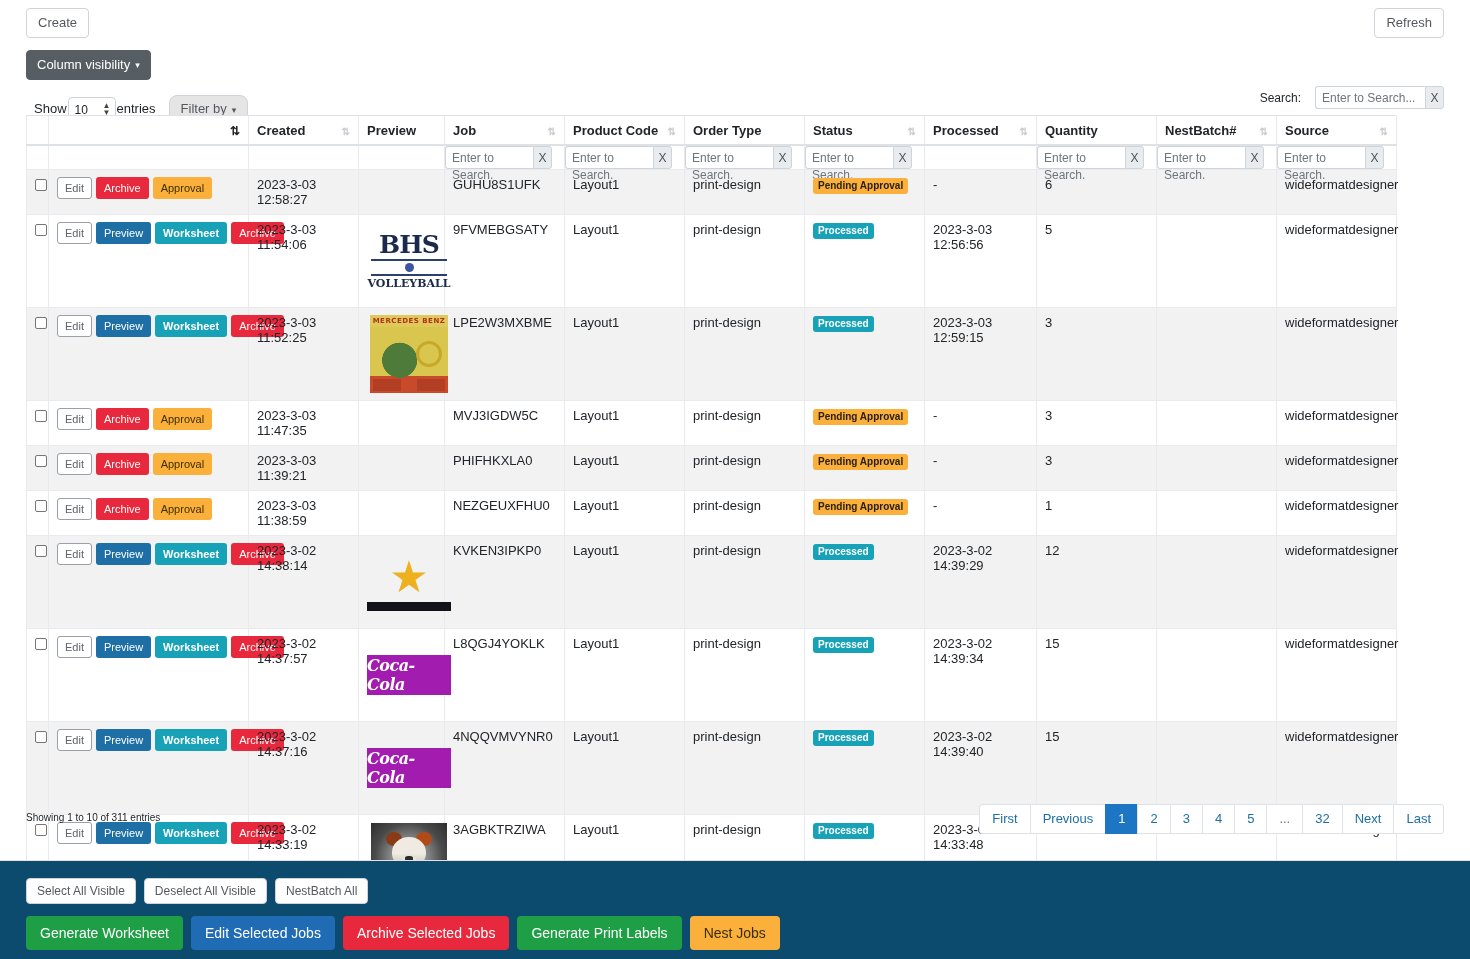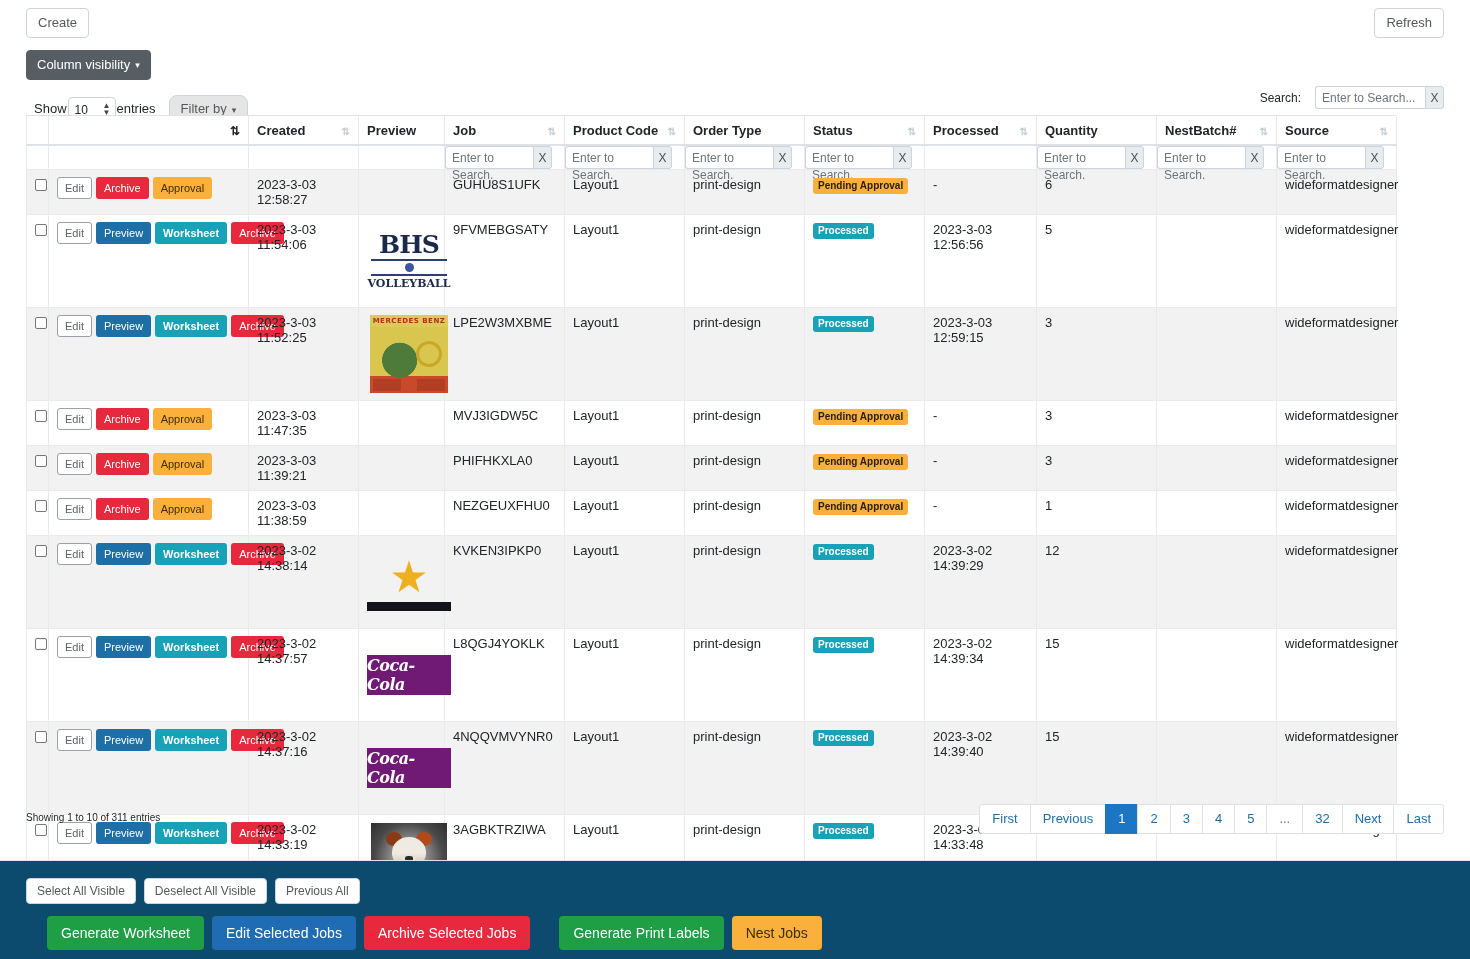--- a/index.html
+++ b/index.html
@@ -153,21 +153,21 @@
     font-size: 7px; font-weight: bold; color: #b0321c; letter-spacing: 0.5px; font-family: "DejaVu Sans", sans-serif; }
   .benz .wheel { position: absolute; right: 6px; top: 26px; width: 26px; height: 26px;
     border: 3px solid #c9a828; border-radius: 50%; }
   .benz .bl { position: absolute; bottom: 2px; left: 3px; width: 28px; height: 12px; background: #a83a22; opacity: .7; }
   .benz .br { position: absolute; bottom: 2px; right: 3px; width: 28px; height: 12px; background: #a83a22; opacity: .7; }
 
   .starwrap { width: 84px; text-align: center; }
   .star { font-size: 44px; line-height: 46px; color: #efb01f; }
   .starbar { height: 9px; background: #121318; margin-top: 2px; }
 
-  .coke { width: 100px; height: 40px; background: #701a75; display: flex; align-items: center; justify-content: flex-end; }
+  .coke { width: 100px; height: 40px; background: #a21caf; display: flex; align-items: center; justify-content: flex-end; }
   .coke span { color: #fff; font-family: "DejaVu Serif", serif; font-style: italic; font-weight: bold; font-size: 16px; letter-spacing: -0.5px; }
 
   .dog { width: 76px; height: 76px; position: relative; overflow: hidden;
     background: radial-gradient(circle at 50% 45%, #8d8d8d 0 30%, #4a4a4a 60%, #242424 100%); }
   .dog .head { position: absolute; left: 21px; top: 14px; width: 34px; height: 30px; border-radius: 50% 50% 45% 45%;
     background: linear-gradient(#efeae2 55%, #c8bfb3 100%); }
   .dog .ear { position: absolute; top: 9px; width: 16px; height: 14px; border-radius: 50%; background: #8a3a14; }
   .dog .ear.l { left: 15px; } .dog .ear.r { right: 15px; background: #b04a18; }
   .dog .snout { position: absolute; left: 31px; top: 31px; width: 14px; height: 12px; border-radius: 45%; background: #e8e2d8; }
   .dog .nose { position: absolute; left: 34px; top: 33px; width: 8px; height: 5px; border-radius: 40%; background: #2a2a2a; }
@@ -190,21 +190,21 @@
 
   
   .bottombar {
     position: absolute; left: 0; right: 0; top: 860px; height: 127px;
     background: #0c4a6e; border-top: 1px solid #e3e3e3;
   }
   .selrow { position: absolute; left: 26px; top: 17px; display: flex; gap: 8px; }
   .selbtn { background: #fff; border: 1px solid #ced4da; color: #55595d; font-size: 12px; padding: 5px 10px; border-radius: 4px; cursor: pointer; }
   .actrow { position: absolute; left: 26px; top: 55px; display: flex; gap: 8px; }
   .bigbtn { font-size: 14px; padding: 9px 14px; border-radius: 4px; border: none; color: #fff; cursor: pointer; font-family: "Liberation Sans", sans-serif; }
-  .bb-green { background: #1e9e45; margin-left: 21px; }
+  .bb-green { background: #1e9e45; }
   .bb-teal { background: #0f9cb3; }
   .bb-blue { background: #1f6cb5; }
   .bb-red { background: #e8283c; }
   .bb-amber { background: #fbb03b; color: #3a2d05; }
 </style>
 </head>
 <body>
 
 <div class="page">
 
@@ -593,21 +593,21 @@
       <button class="pbtn dots">...</button>
       <button class="pbtn">32</button>
       <button class="pbtn">Next</button>
       <button class="pbtn">Last</button>
     </div>
 
   <div class="bottombar">
     <div class="selrow" id="selrow">
         <button class="selbtn">Select All Visible</button>
         <button class="selbtn">Deselect All Visible</button>
-        <button class="selbtn">Previous All</button>
+        <button class="selbtn">NestBatch All</button>
       </div>
     <div class="actrow" id="actrow">
         <button class="bigbtn bb-green">Generate Worksheet</button>
         <button class="bigbtn bb-blue">Edit Selected Jobs</button>
         <button class="bigbtn bb-red">Archive Selected Jobs</button>
         <button class="bigbtn bb-green">Generate Print Labels</button>
         <button class="bigbtn bb-amber">Nest Jobs</button>
       </div>
   </div>
 

